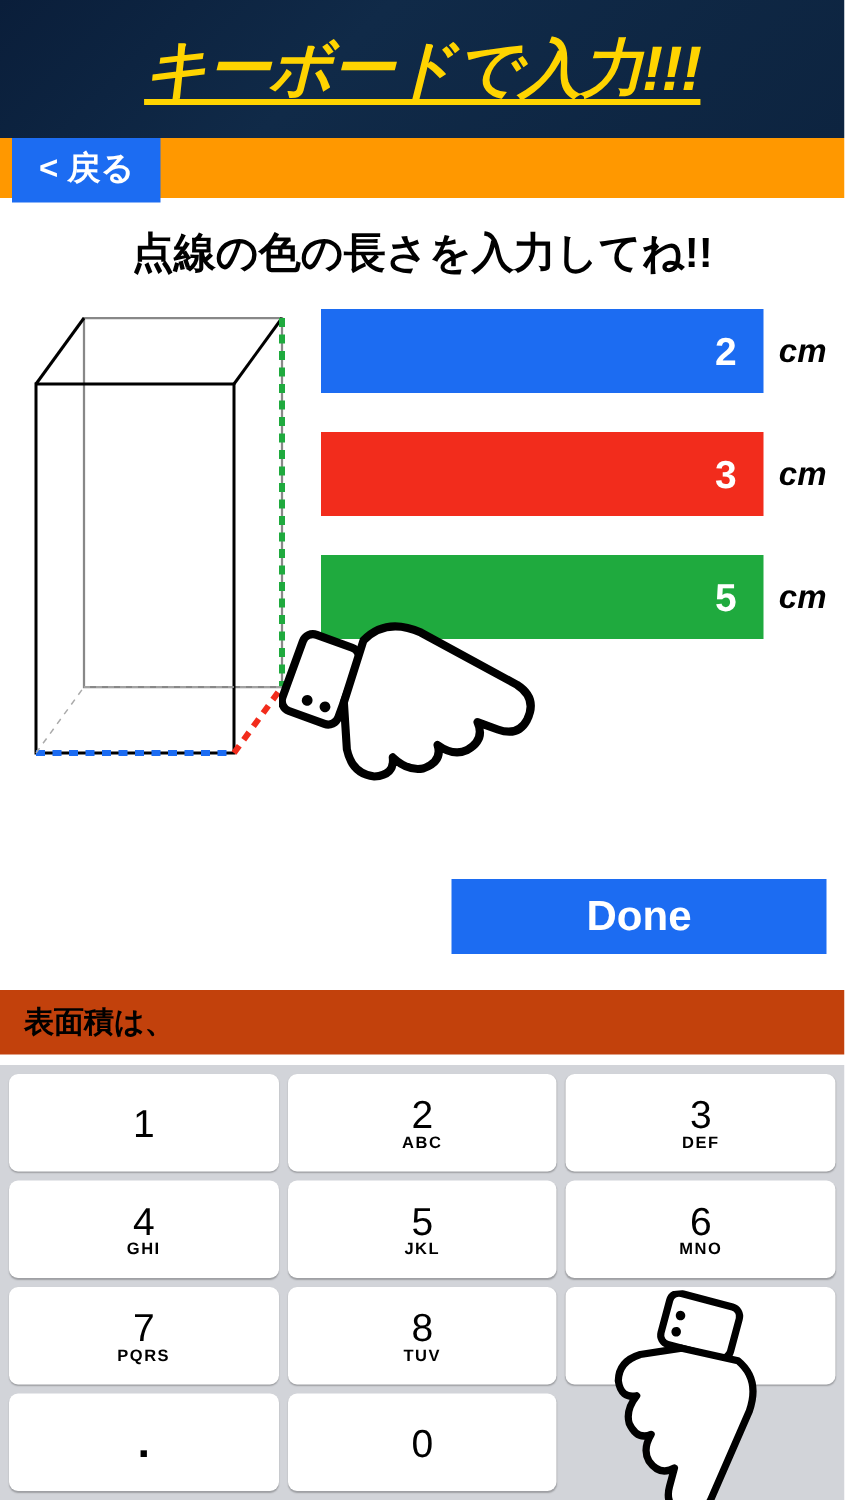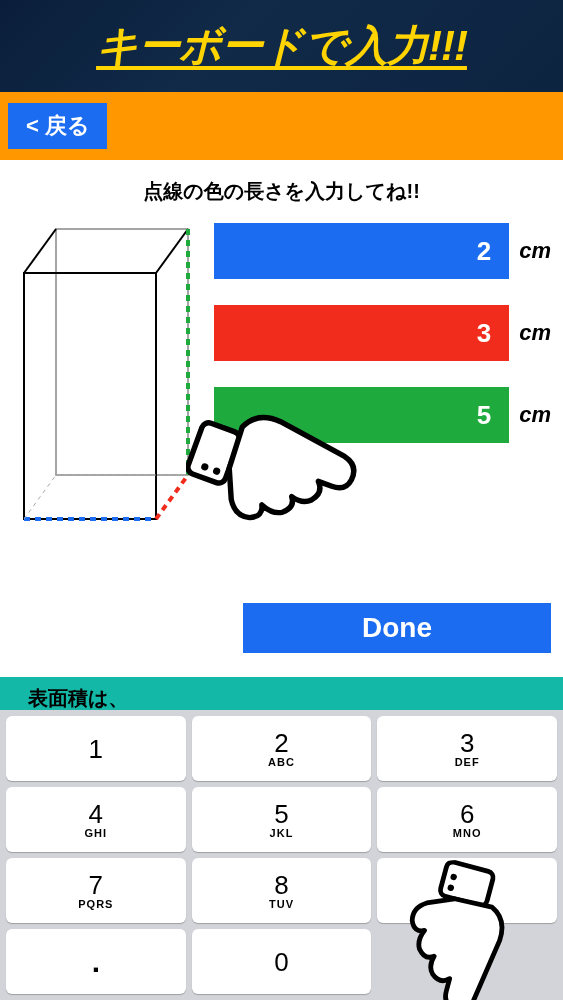--- a/index.html
+++ b/index.html
@@ -23,21 +23,21 @@
       color: #ffd400;
       font-size: 42px;
       font-weight: 800;
       font-style: italic;
       letter-spacing: -1px;
       text-decoration: underline;
       text-decoration-color: #ffd400;
       text-underline-offset: 6px;
     }
     .topbar {
-      height: 68px;
+      height: 40px;
       background: #ff9800;
       display: flex;
       align-items: center;
       justify-content: space-between;
       padding: 0 8px;
     }
     .back-btn {
       background: #1c6cf2;
       color: #fff;
       font-size: 22px;
@@ -48,21 +48,21 @@
       align-items: center;
       gap: 4px;
     }
     .topbar-title {
       font-size: 19px;
       font-weight: 800;
       color: #000;
     }
     .instruction {
       text-align: center;
-      font-size: 20px;
+      font-size: 28px;
       font-weight: 800;
       padding: 18px 0 14px;
     }
     .figure-row {
       display: flex;
       gap: 12px;
       padding: 0 12px;
     }
     .cuboid {
       width: 190px;
@@ -99,35 +99,35 @@
     .dim-red { background: #f22c1c; }
     .dim-green { background: #1faa3e; }
     .unit { font-size: 22px; font-weight: 600; font-style: italic; }
     .done-wrap {
       display: flex;
       justify-content: flex-end;
       margin-top: 64px;
       padding-right: 12px;
     }
     .done-btn {
-      width: 308px;
+      width: 250px;
       height: 50px;
       background: #1c6cf2;
       color: #fff;
       font-size: 28px;
       font-weight: 700;
       border: none;
       display: flex;
       align-items: center;
       justify-content: center;
     }
     .result-bar {
       margin-top: 24px;
-      background: #14b8a6;
-      padding: 8px 28px;
+      background: #c2410c;
+      padding: 8px 16px;
       font-size: 20px;
       font-weight: 800;
     }
     .keypad {
       position: absolute;
       left: 0; right: 0; bottom: 0;
       background: #d2d4d9;
       height: 290px;
       display: grid;
       grid-template-columns: 1fr 1fr 1fr;

